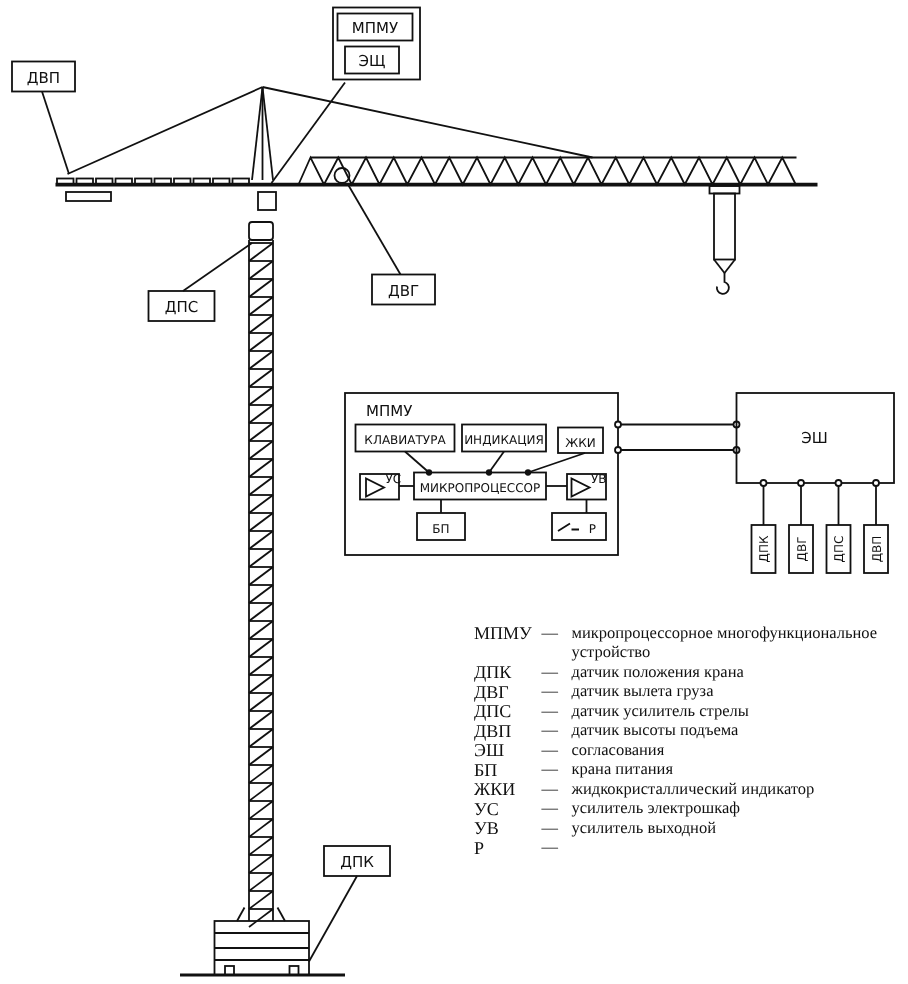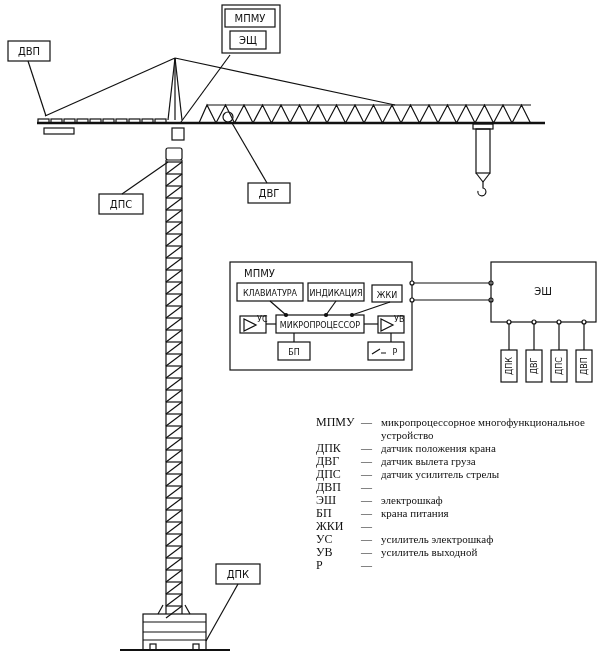--- a/index.html
+++ b/index.html
@@ -265,34 +265,36 @@
       <span class="desc">датчик вылета груза</span>
     </div>
     <div class="row">
       <span class="abbr">ДПС</span>
       <span class="dash">—</span>
       <span class="desc">датчик усилитель стрелы</span>
     </div>
     <div class="row">
       <span class="abbr">ДВП</span>
       <span class="dash">—</span>
+      <span class="desc">датчик высоты подъема</span>
     </div>
     <div class="row">
       <span class="abbr">ЭШ</span>
       <span class="dash">—</span>
-      <span class="desc">электрошкаф</span>
+      <span class="desc">согласования</span>
     </div>
     <div class="row">
       <span class="abbr">БП</span>
       <span class="dash">—</span>
       <span class="desc">крана питания</span>
     </div>
     <div class="row">
       <span class="abbr">ЖКИ</span>
       <span class="dash">—</span>
+      <span class="desc">жидкокристаллический индикатор</span>
     </div>
     <div class="row">
       <span class="abbr">УС</span>
       <span class="dash">—</span>
       <span class="desc">усилитель электрошкаф</span>
     </div>
     <div class="row">
       <span class="abbr">УВ</span>
       <span class="dash">—</span>
       <span class="desc">усилитель выходной</span>

